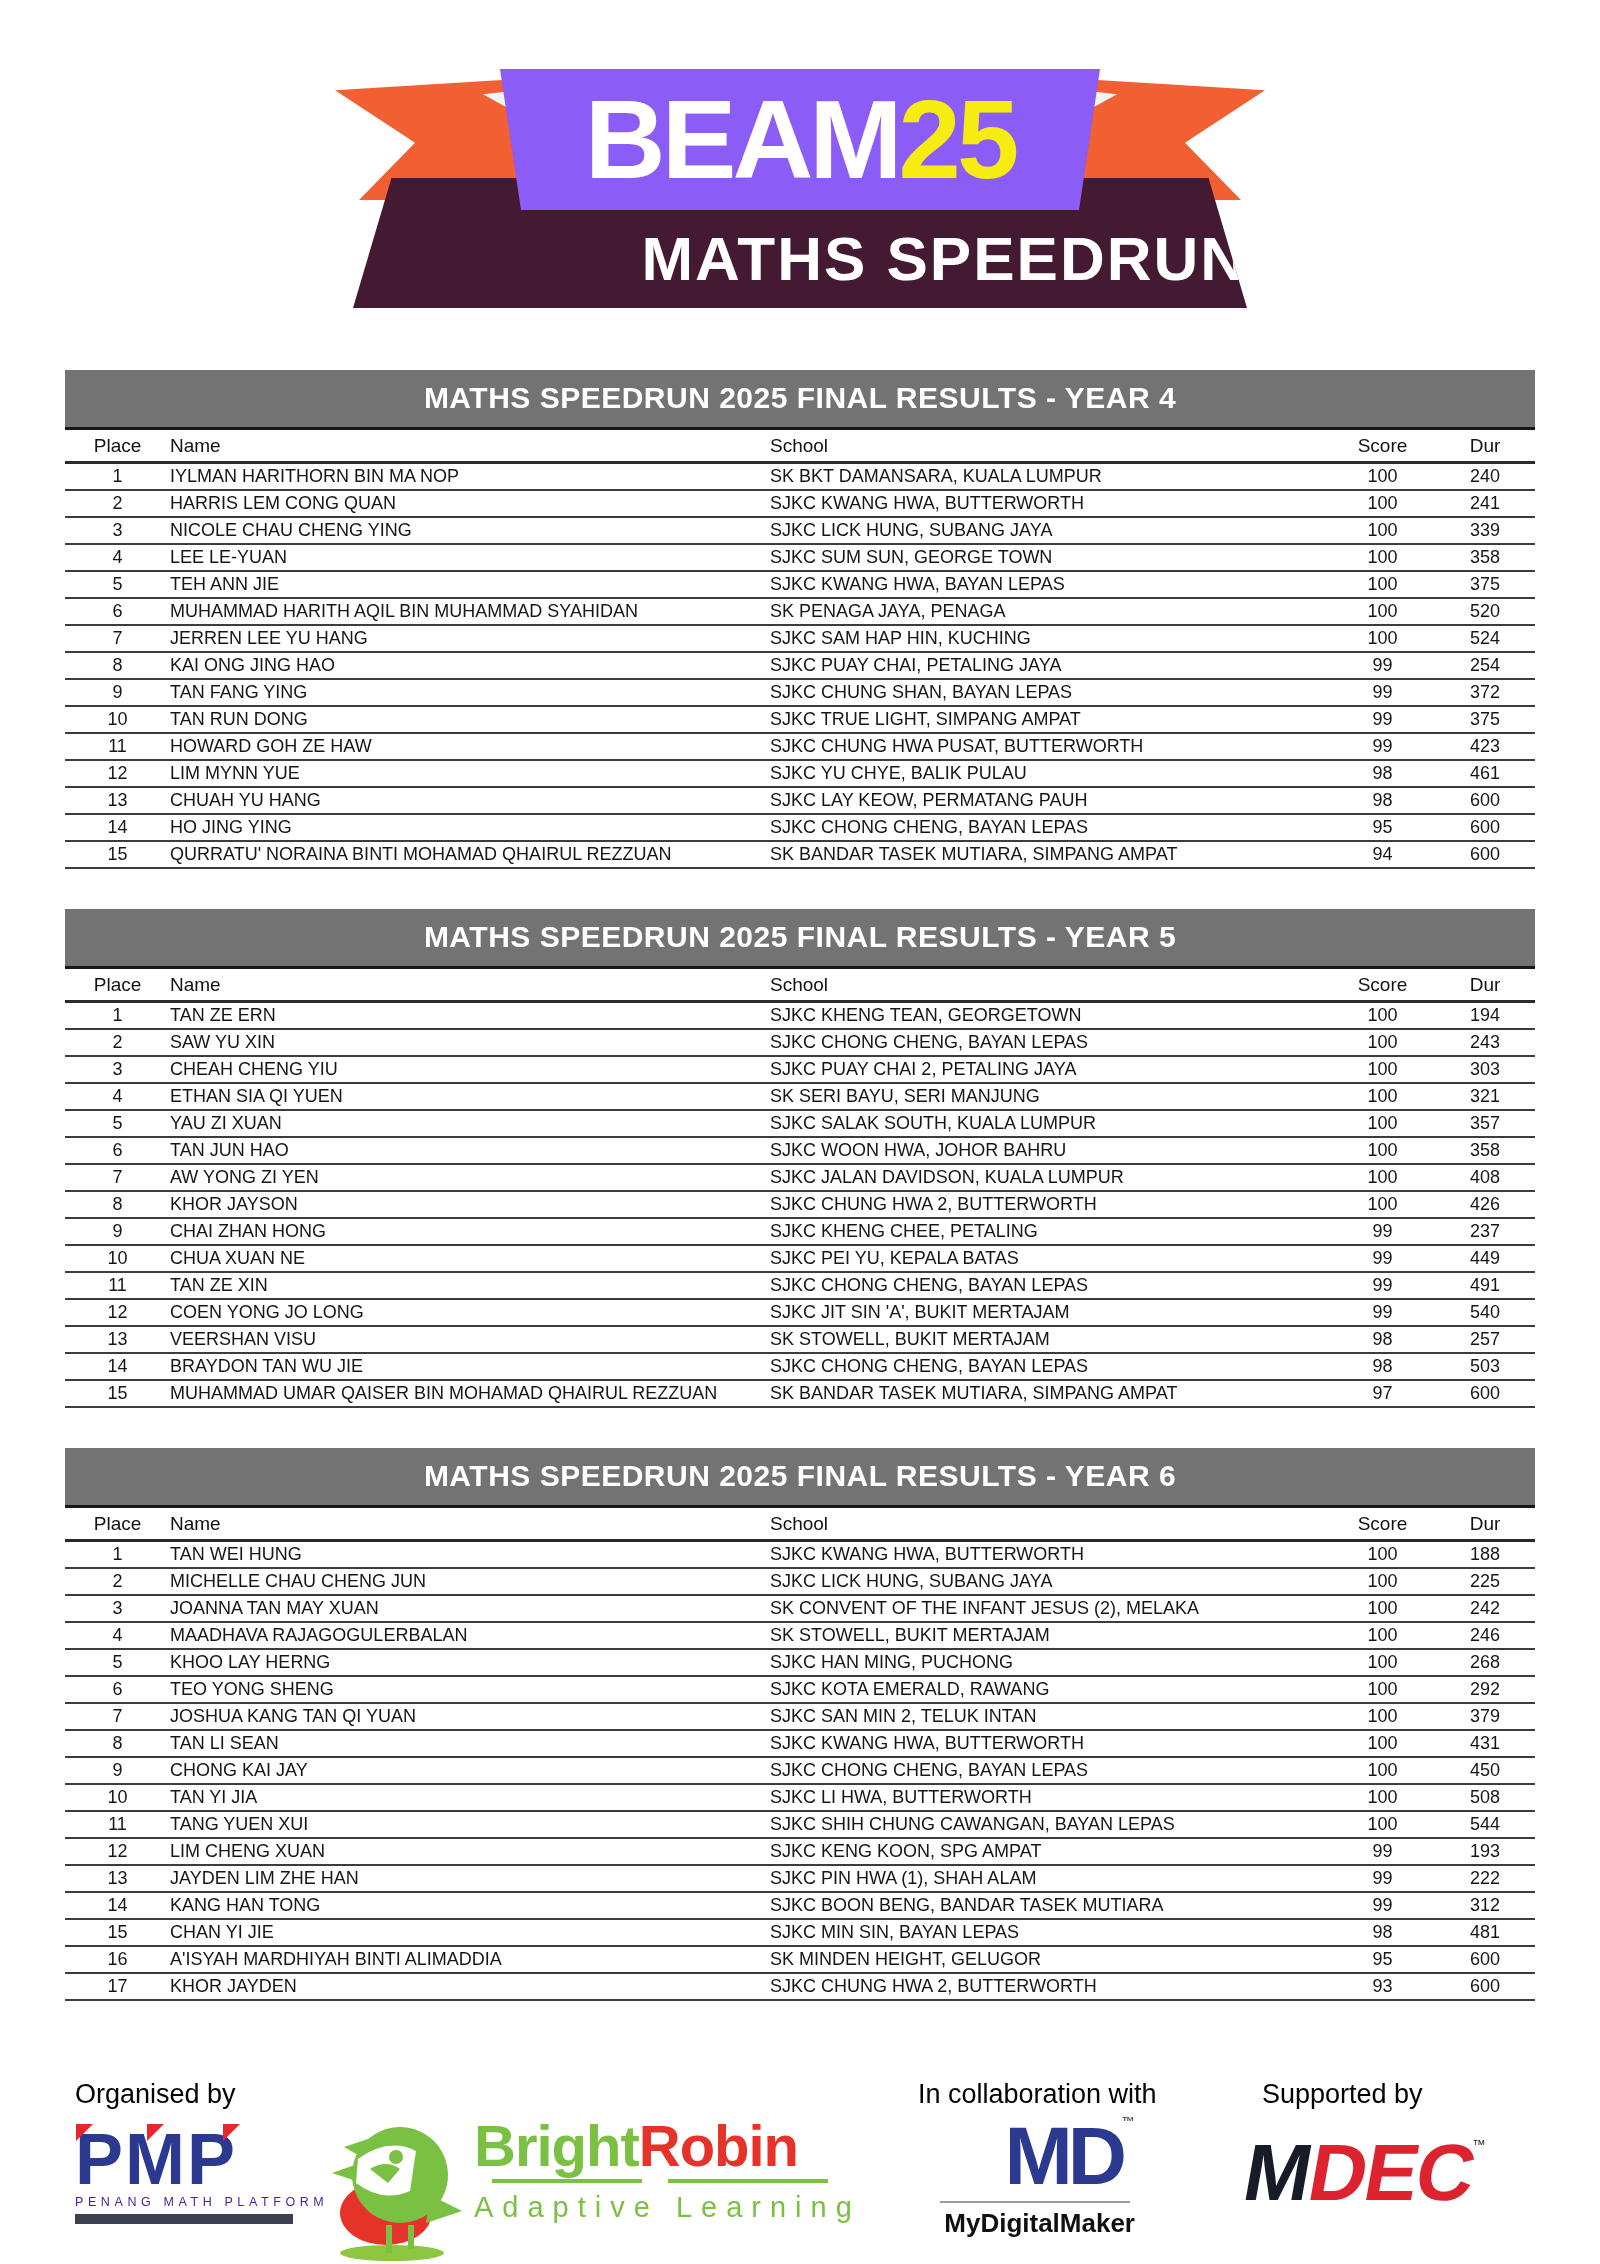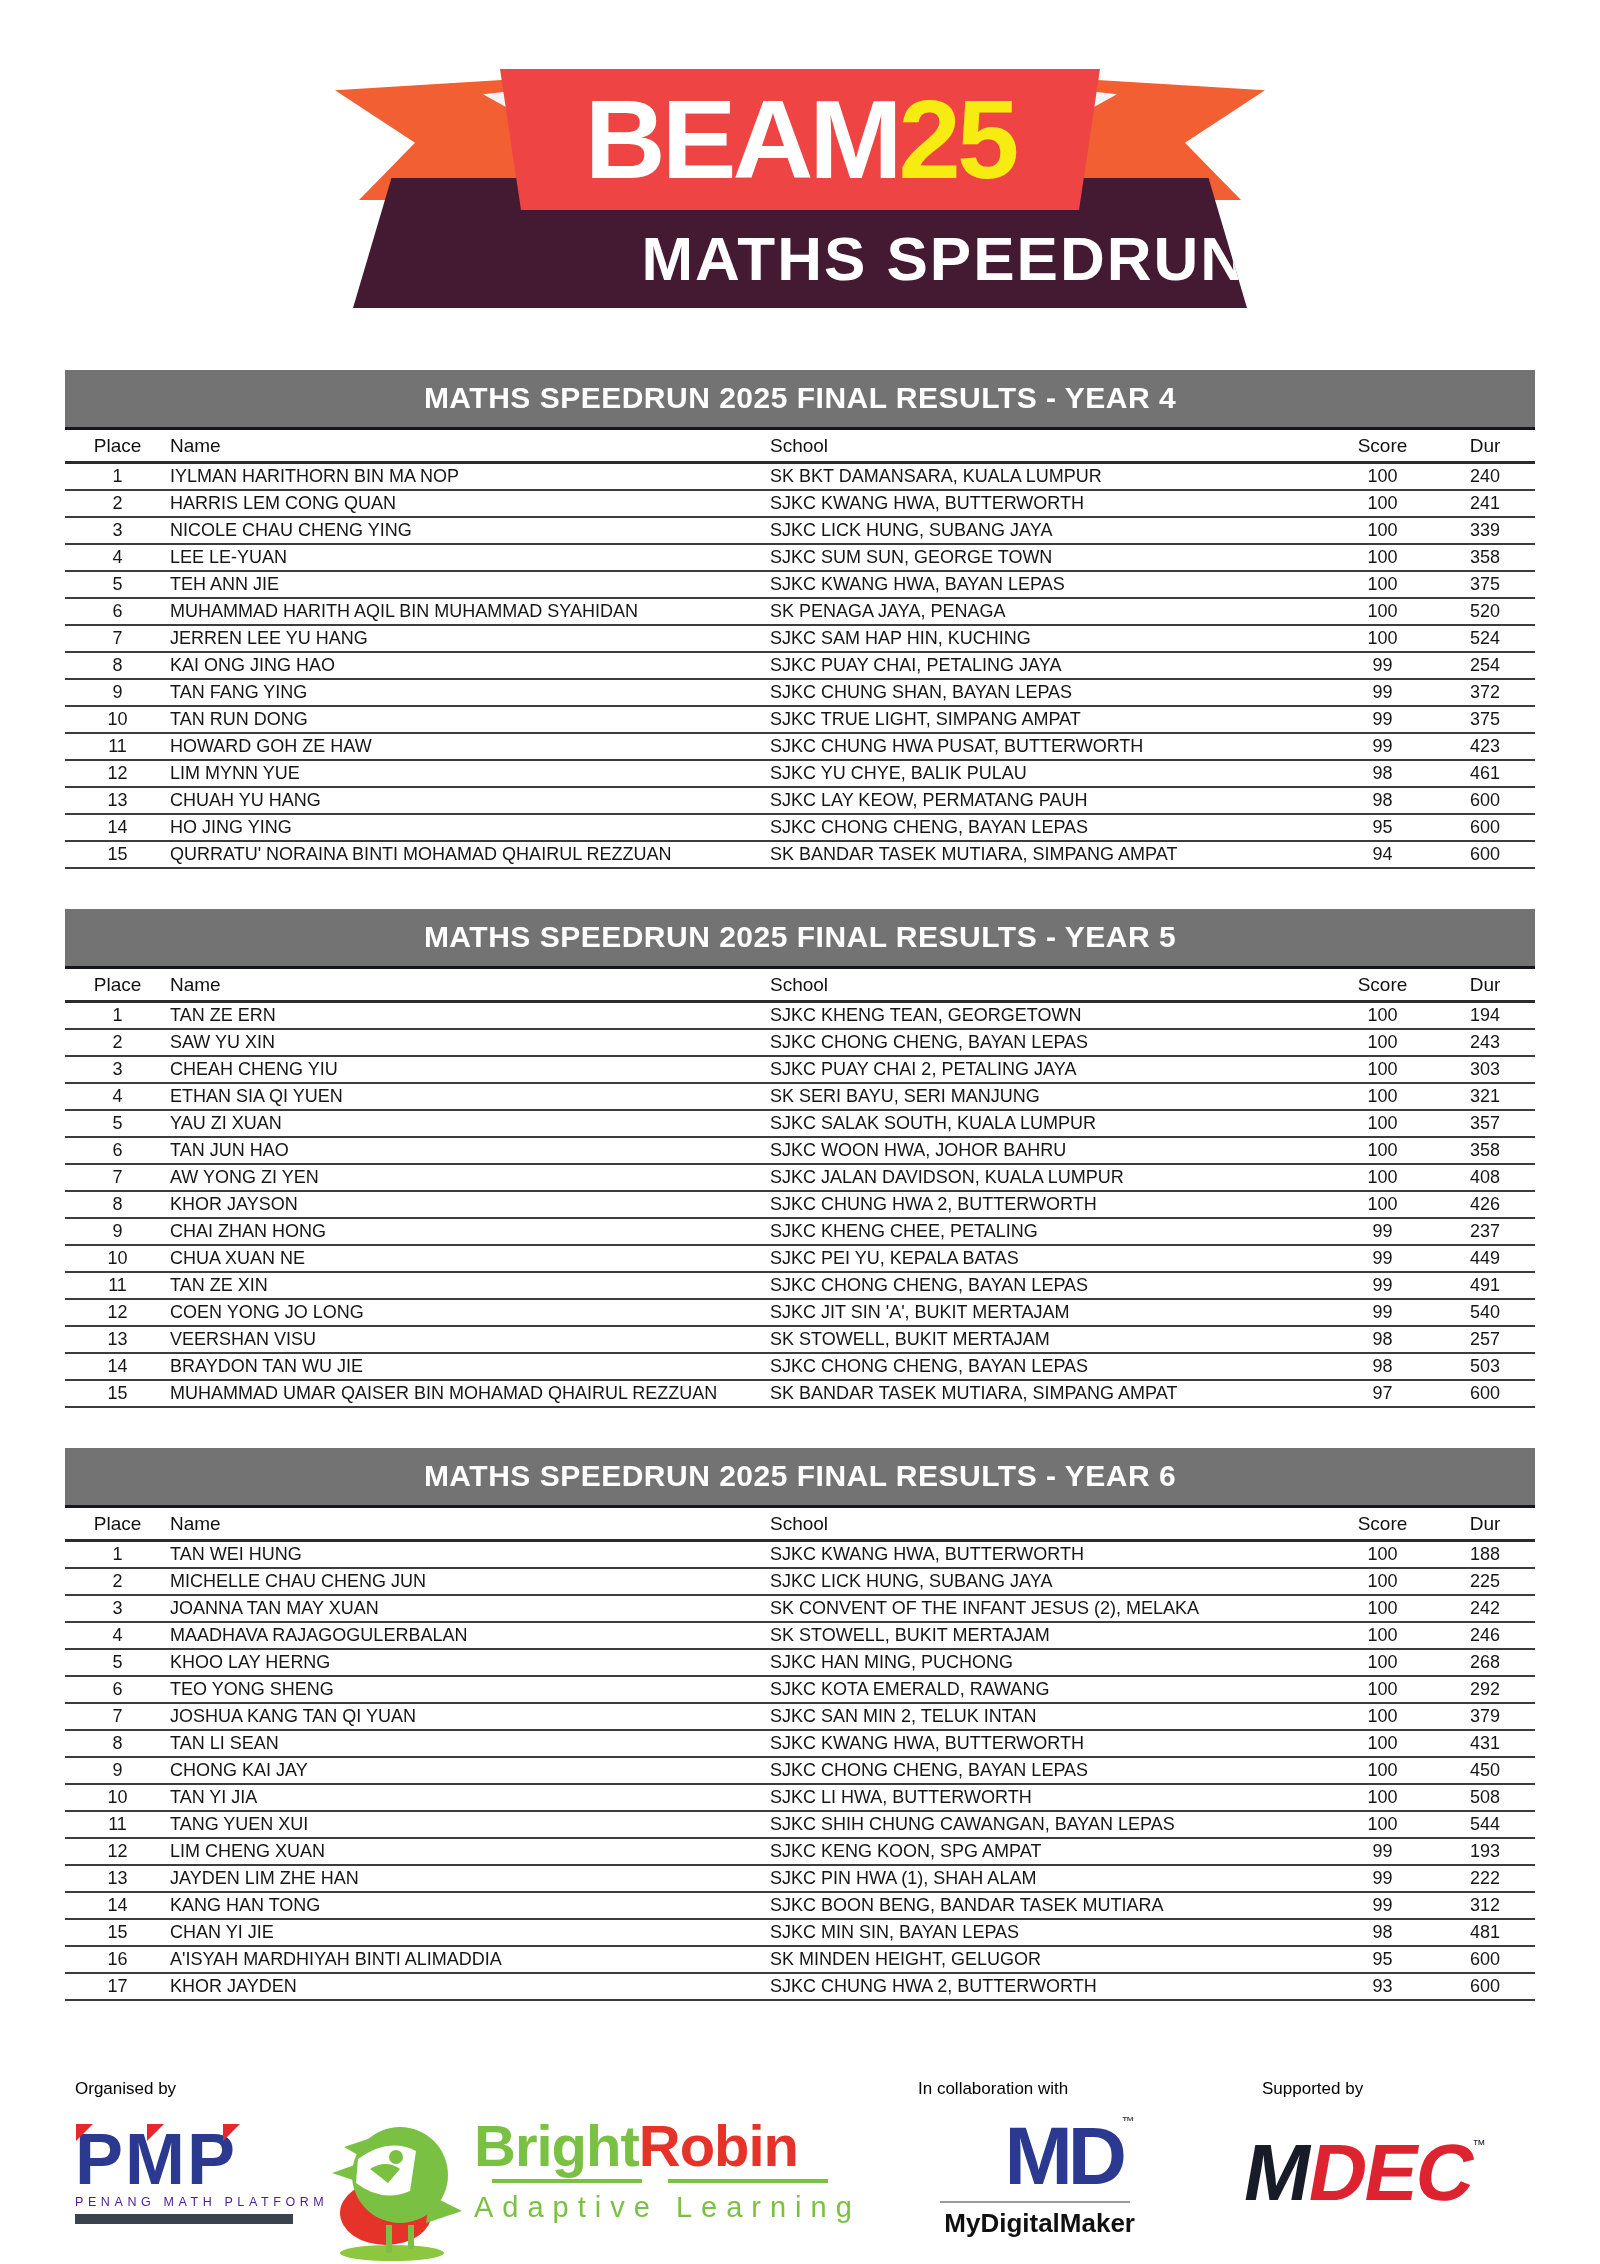--- a/index.html
+++ b/index.html
@@ -15,21 +15,21 @@
                 clip-path:polygon(0 0, 100% 22%, 28% 100%); }
   .ribbon { position:absolute; top:22px; width:200px; height:122px; background:#f15f33; }
   .ribbon-left  { left:0;  clip-path:polygon(0 10%, 100% 0, 100% 100%, 12% 100%, 40% 53%); }
   .ribbon-right { right:0; clip-path:polygon(0 0, 100% 10%, 60% 53%, 88% 100%, 0 100%); }
   .banner-maroon { position:absolute; left:18px; top:122px; width:894px; height:130px;
                    background:#441a32; clip-path:polygon(4.3% 0, 95.7% 0, 100% 100%, 0 100%);
                    display:flex; align-items:flex-end; justify-content:flex-end; }
   .banner-sub { color:#ffffff; font-weight:bold; font-size:62px; letter-spacing:2px;
                 line-height:1; padding-bottom:18px; white-space:nowrap; }
   .banner-purple { position:absolute; left:165px; top:13px; width:600px; height:141px;
-                   background:#ef4444; clip-path:polygon(0 0, 100% 0, 96.5% 100%, 3.5% 100%);
+                   background:#8b5cf6; clip-path:polygon(0 0, 100% 0, 96.5% 100%, 3.5% 100%);
                    display:flex; align-items:center; justify-content:center; }
   .banner-main { font-weight:bold; font-size:112px; letter-spacing:-4px; line-height:1;
                  color:#ffffff; white-space:nowrap; }
   .banner-main .year { color:#f7ec12; }
 
   
   .table-section { width:1470px; margin:40px auto 0; }
   .table-section.first { margin-top:58px; }
   .table-title { background:#737373; color:#ffffff; text-align:center; font-weight:bold;
                  font-size:30px; letter-spacing:0.5px; padding:11px 0 12px;
@@ -40,21 +40,21 @@
   td { font-size:18px; color:#161616; padding:2px 0; height:25px;
        border-bottom:2px solid #3c3c3c; white-space:nowrap; overflow:hidden; }
   .col-place  { width:105px; text-align:center; }
   .col-name   { width:600px; text-align:left; }
   .col-school { width:560px; text-align:left; }
   .col-score  { width:105px; text-align:center; }
   .col-dur    { width:100px; text-align:center; }
 
   
   .footer { position:relative; height:230px; margin-top:78px; }
-  .footer-label { position:absolute; top:0; font-size:17px; color:#000; }
+  .footer-label { position:absolute; top:0; font-size:27px; color:#000; }
   .label-organised { left:75px; }
   .label-collab { left:918px; }
   .label-supported { left:1262px; }
 
   
   .pmp { position:absolute; left:75px; top:44px; width:220px; }
   .pmp-word { position:relative; font-size:72px; font-weight:bold; color:#2b3990;
               letter-spacing:2px; line-height:1; }
   .pmp-accent { position:absolute; width:17px; height:17px; background:#e8262d;
                 clip-path:polygon(0 0, 100% 0, 0 100%); }

